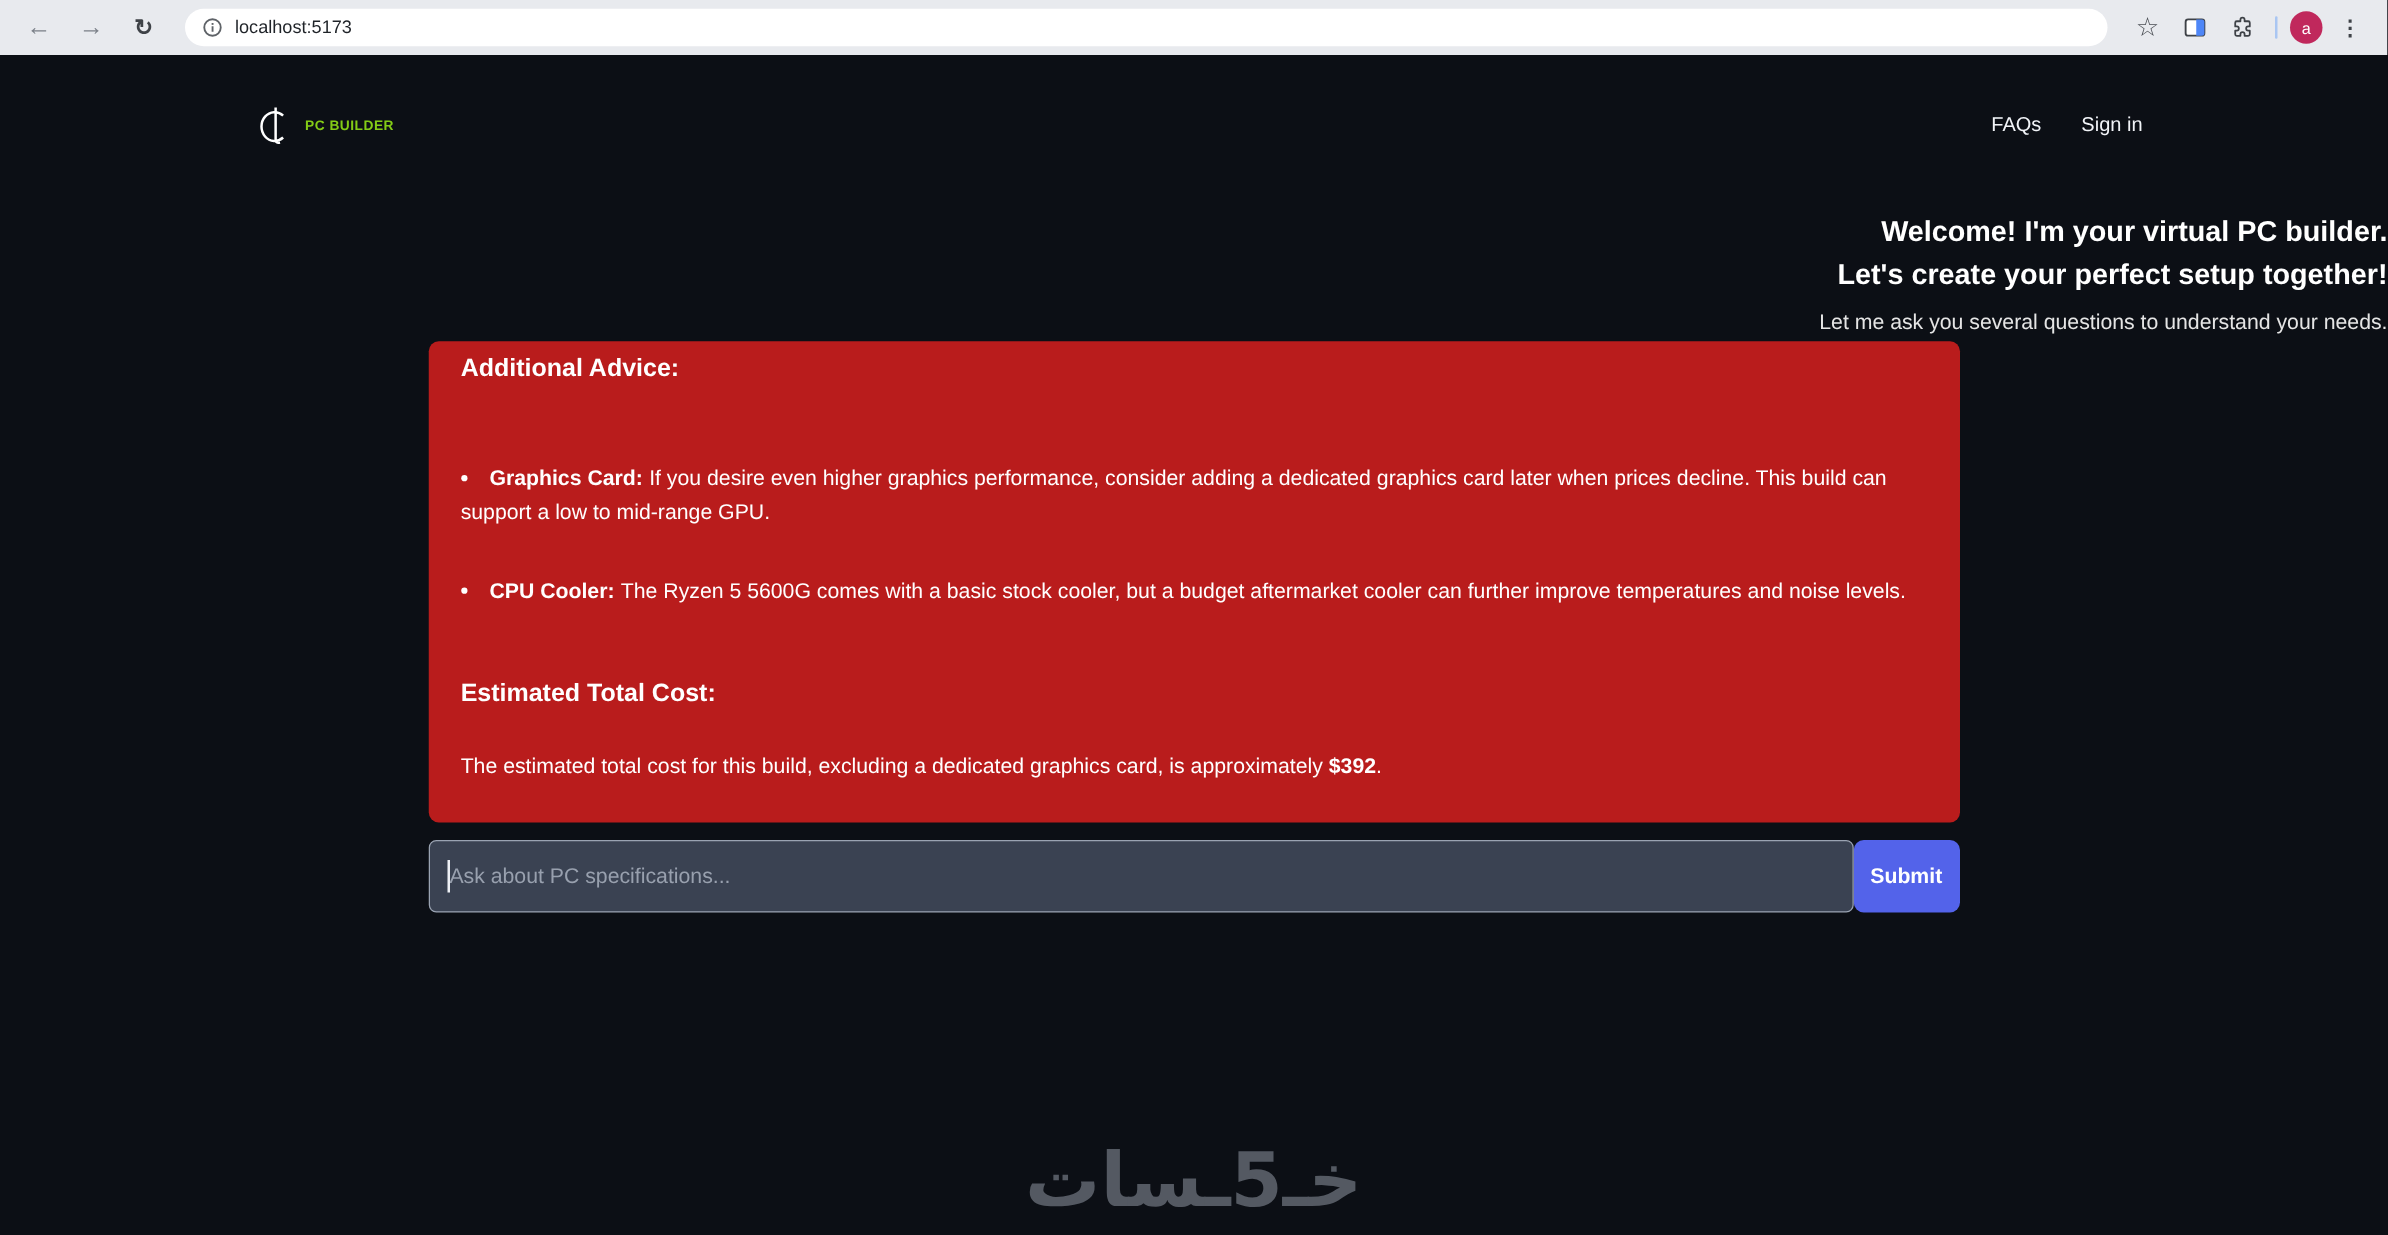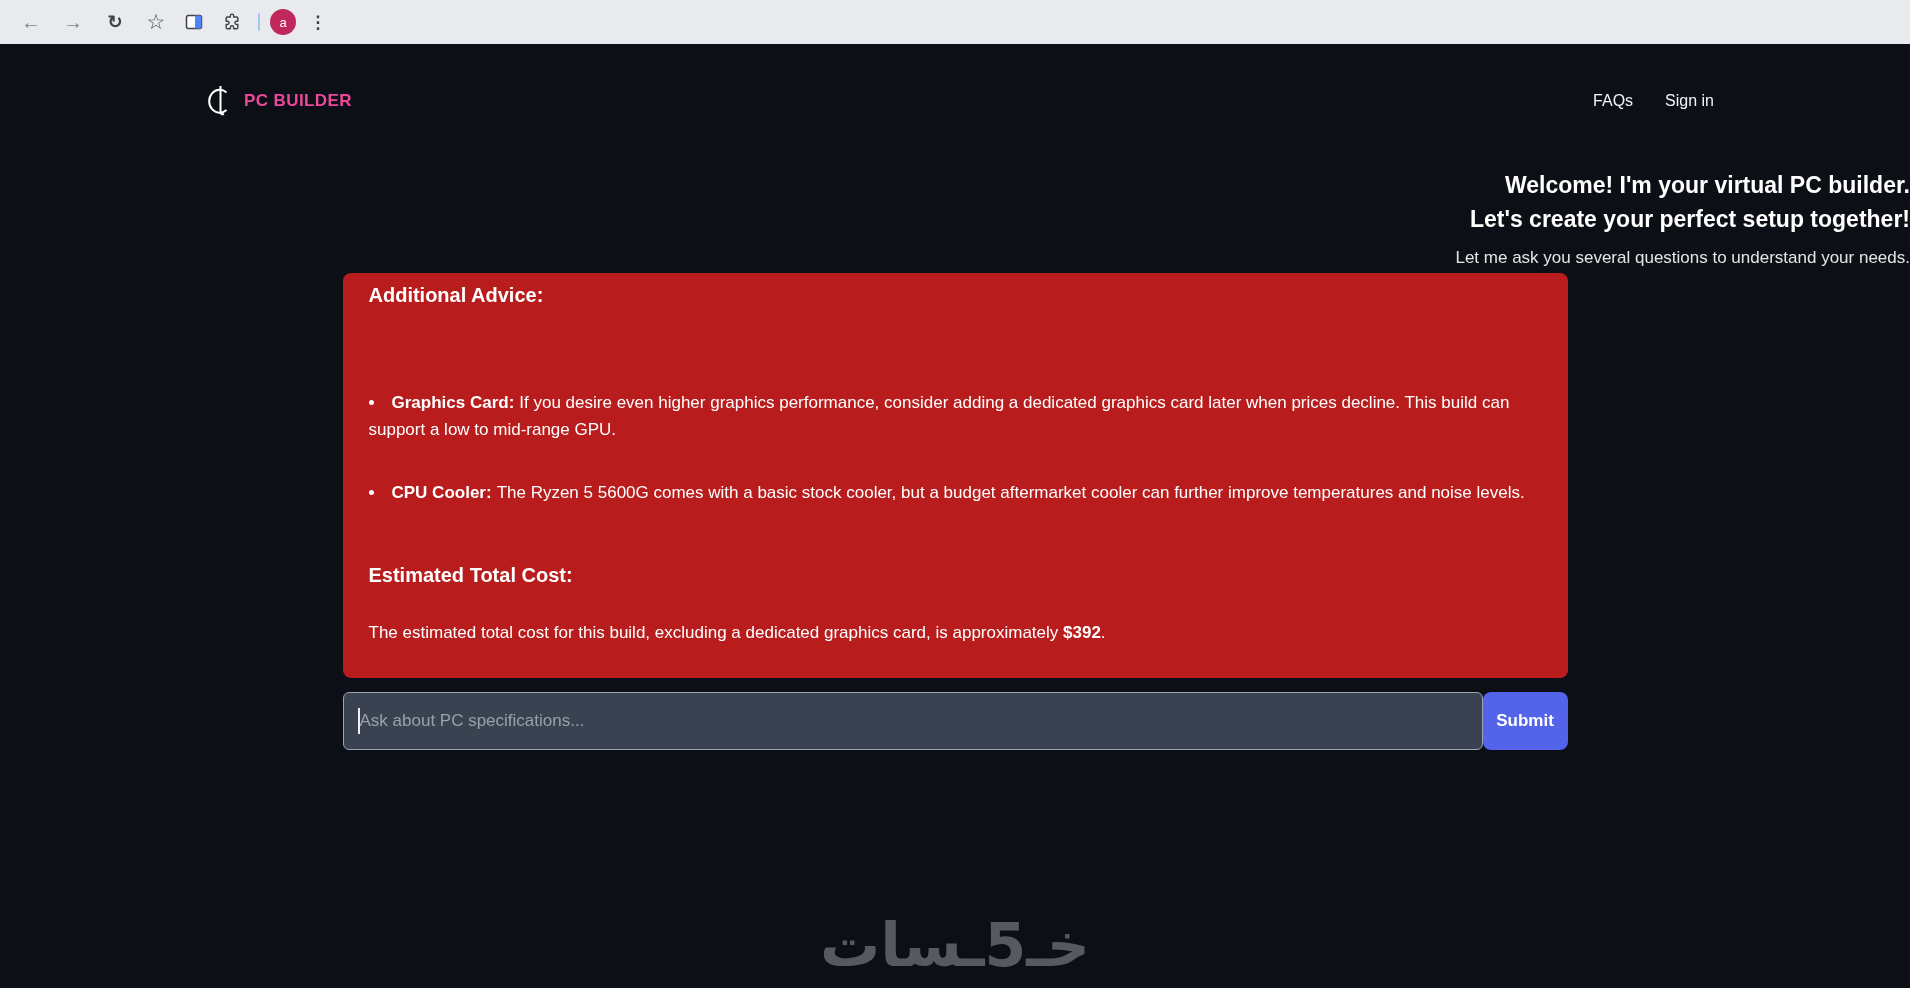--- a/index.html
+++ b/index.html
@@ -38,34 +38,34 @@
   .kebab { font-size: 17px; color: #3e4247; font-weight: bold; letter-spacing: 0; }
 
   
   .page { height: 944px; position: relative; background: #0c0f15; color: #fff; }
 
   .app-header {
     display: flex; align-items: center; justify-content: space-between;
     padding: 26px 196px 0 205px; height: 88px;
   }
   .brand { display: flex; align-items: center; gap: 12px; }
-  .brand-name { font-size: 17px; font-weight: bold; letter-spacing: 0.4px; color: #ec4899; }
+  .brand-name { font-size: 11px; font-weight: bold; letter-spacing: 0.4px; color: #84cc16; }
   .nav { display: flex; align-items: center; gap: 32px; }
   .nav a { color: #f2f4f8; font-size: 16px; text-decoration: none; cursor: pointer; }
 
   .hero { margin-top: 36px; text-align: right; }
   .hero h1 { font-size: 23px; line-height: 34px; font-weight: bold; color: #ffffff; }
   .hero .subtitle { margin-top: 12px; font-size: 17px; color: #e5e5e5; }
 
   .advice-card {
     width: 1225px; margin: 5px auto 0; background: #b91c1c; border-radius: 8px;
     padding: 11px 30px 35px 26px; color: #fff;
   }
   .advice-card .card-title { font-size: 20px; font-weight: bold; }
-  .advice-list { list-style: disc inside; margin-top: 82px; }
+  .advice-list { list-style: disc inside; margin-top: 62px; }
   .advice-list li { font-size: 17px; line-height: 27px; }
   .advice-list li + li { margin-top: 36px; }
   .advice-list li::marker { color: #ffffff; }
   .bullet-label { font-weight: bold; margin-right: 5px; }
   .cost-heading { margin-top: 58px; font-size: 20px; font-weight: bold; }
   .cost-line { margin-top: 36px; font-size: 17px; }
   .cost-value { font-weight: bold; }
 
   .composer {
     width: 1225px; margin: 14px auto 16px; display: flex; align-items: center; 
@@ -101,20 +101,30 @@
 
 <div class="toolbar">
   <div class="tb-btn">
     <span>←</span>
   </div>
   <div class="tb-btn">
     <span>→</span>
   </div>
   <div class="tb-btn reload">
     <span>↻</span>
+  </div>
+  <div class="addressbar">
+    <span>
+      <svg width="16" height="16" viewBox="0 0 16 16">
+        <circle cx="8" cy="8" r="6.6" fill="none" stroke="#5f6368" stroke-width="1.5"></circle>
+        <rect x="7.3" y="7" width="1.5" height="4.4" fill="#5f6368"></rect>
+        <rect x="7.3" y="4.4" width="1.5" height="1.5" fill="#5f6368"></rect>
+      </svg>
+    </span>
+    <span class="url">localhost:5173</span>
   </div>
   <div class="tb-right">
     <div class="tb-iconbtn star">
       <span>☆</span>
     </div>
     <div class="tb-iconbtn">
       <svg width="20" height="20" viewBox="0 0 20 20">
         <rect x="2.5" y="3.5" width="15" height="13" rx="2" fill="#ffffff" stroke="#3e4247" stroke-width="1.5"></rect>
         <path d="M11 3.5h4.5a2 2 0 0 1 2 2v9a2 2 0 0 1-2 2H11z" fill="#4e86f7"></path>
       </svg>

